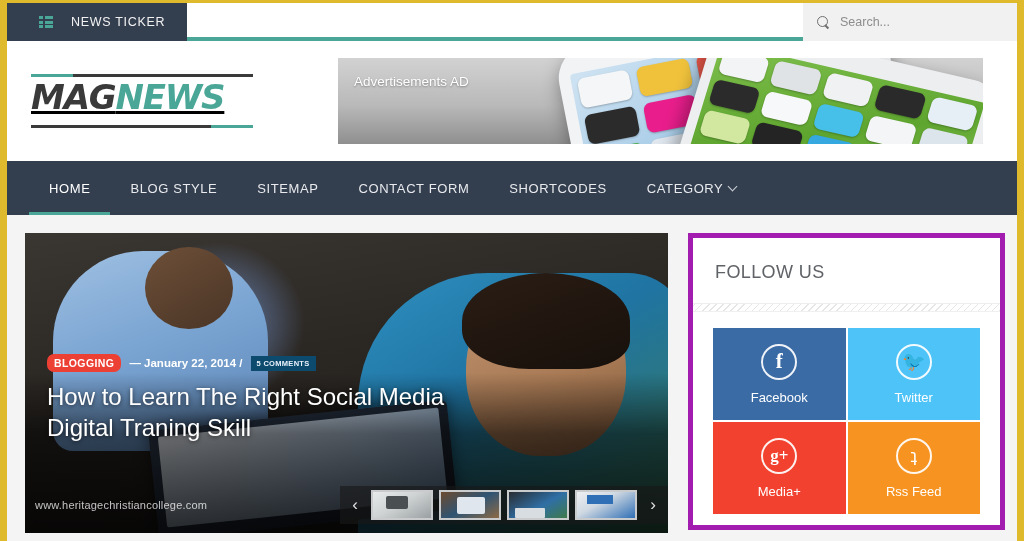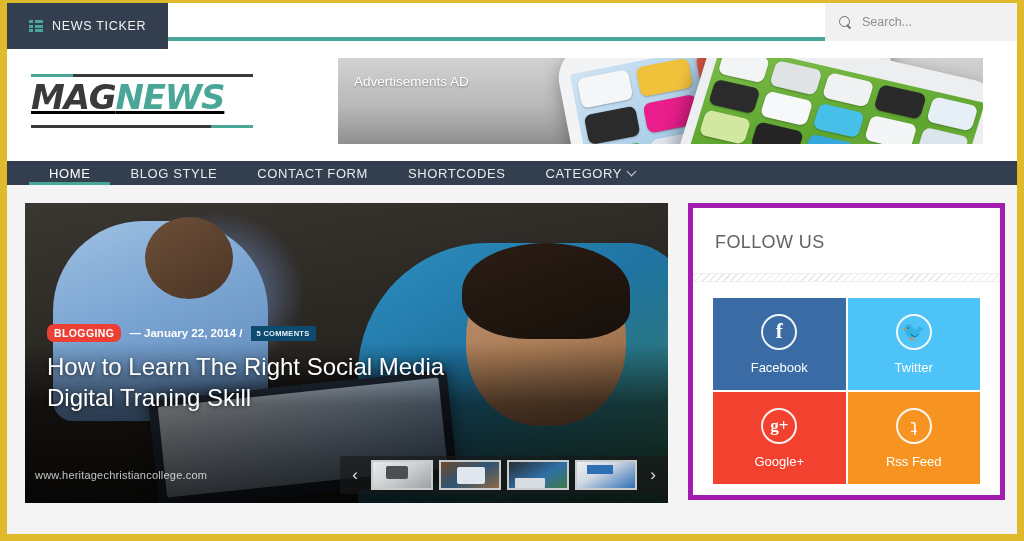--- a/index.html
+++ b/index.html
@@ -27,44 +27,44 @@
     background: #ffffff;
     border-bottom: 4px solid #4aa797;
     display: flex;
     align-items: stretch;
   }
   .ticker {
     background: #333e4f;
     color: #ffffff;
     display: flex;
     align-items: center;
-    gap: 9px;
-    padding: 0 22px 0 22px;
-    height: 46px;
+    gap: 18px;
+    padding: 0 22px 0 32px;
+    height: 38px;
   }
   .ticker-label {
     font-size: 12.5px;
     letter-spacing: .7px;
     font-weight: 400;
     color: #f2f2f2;
   }
   .grid-icon { display: inline-block; width: 14px; height: 12px; position: relative; }
   .grid-icon i {
     position: absolute; display: block; background: #4aa797;
   }
   .grid-icon i:nth-child(1){ left:0; top:0; width:4px; height:3px; }
   .grid-icon i:nth-child(2){ left:0; top:4.5px; width:4px; height:3px; }
   .grid-icon i:nth-child(3){ left:0; top:9px; width:4px; height:3px; }
   .grid-icon i:nth-child(4){ left:5.5px; top:0; width:8.5px; height:3px; }
   .grid-icon i:nth-child(5){ left:5.5px; top:4.5px; width:8.5px; height:3px; }
   .grid-icon i:nth-child(6){ left:5.5px; top:9px; width:8.5px; height:3px; }
 
   .topbar-spacer { flex: 1; }
   .searchbox {
-    width: 192px;
+    width: 214px;
     background: #f1f1f1;
     display: flex;
     align-items: center;
     gap: 10px;
     padding: 0 14px;
     height: 38px;
   }
   .search-input {
     border: none; background: transparent; outline: none;
     font-family: "Liberation Sans", sans-serif;
@@ -168,21 +168,21 @@
     display: grid;
     grid-template-columns: repeat(5,1fr);
     grid-auto-rows: 26px;
     gap: 6px 7px;
   }
   .appico { border-radius: 7px; box-shadow: 0 1px 2px rgba(0,0,0,.25); }
 
   
   .nav {
     background: #333e4f;
-    height: 24px;
+    height: 54px;
     display: flex;
     align-items: stretch;
     padding-left: 22px;
   }
   .nav-item {
     display: flex; align-items: center; gap: 6px;
     padding: 0 20px;
     color: #e8eaed;
     font-size: 13px;
     letter-spacing: .6px;
@@ -462,20 +462,23 @@
   </div>
 
   <nav class="nav">
     <div class="nav-item active">
       <span>HOME</span>
     </div>
     <div class="nav-item">
       <span>BLOG STYLE</span>
     </div>
     <div class="nav-item">
+      <span>SITEMAP</span>
+    </div>
+    <div class="nav-item">
       <span>CONTACT FORM</span>
     </div>
     <div class="nav-item">
       <span>SHORTCODES</span>
     </div>
     <div class="nav-item">
       <span>CATEGORY</span>
       <span class="chev"></span>
     </div>
   </nav>
@@ -524,21 +527,21 @@
         <div class="social fb" style="background:#3b6ba5">
           <div class="circ">f</div>
           <div class="lbl">Facebook</div>
         </div>
         <div class="social tw" style="background:#4ec3f7">
           <div class="circ">🐦</div>
           <div class="lbl">Twitter</div>
         </div>
         <div class="social gp" style="background:#f2412e">
           <div class="circ">g+</div>
-          <div class="lbl">Google+</div>
+          <div class="lbl">Media+</div>
         </div>
         <div class="social rss" style="background:#f79421">
           <div class="circ">ʇ</div>
           <div class="lbl">Rss Feed</div>
         </div>
       </div>
     </aside>
 
   </div>
 </div>

